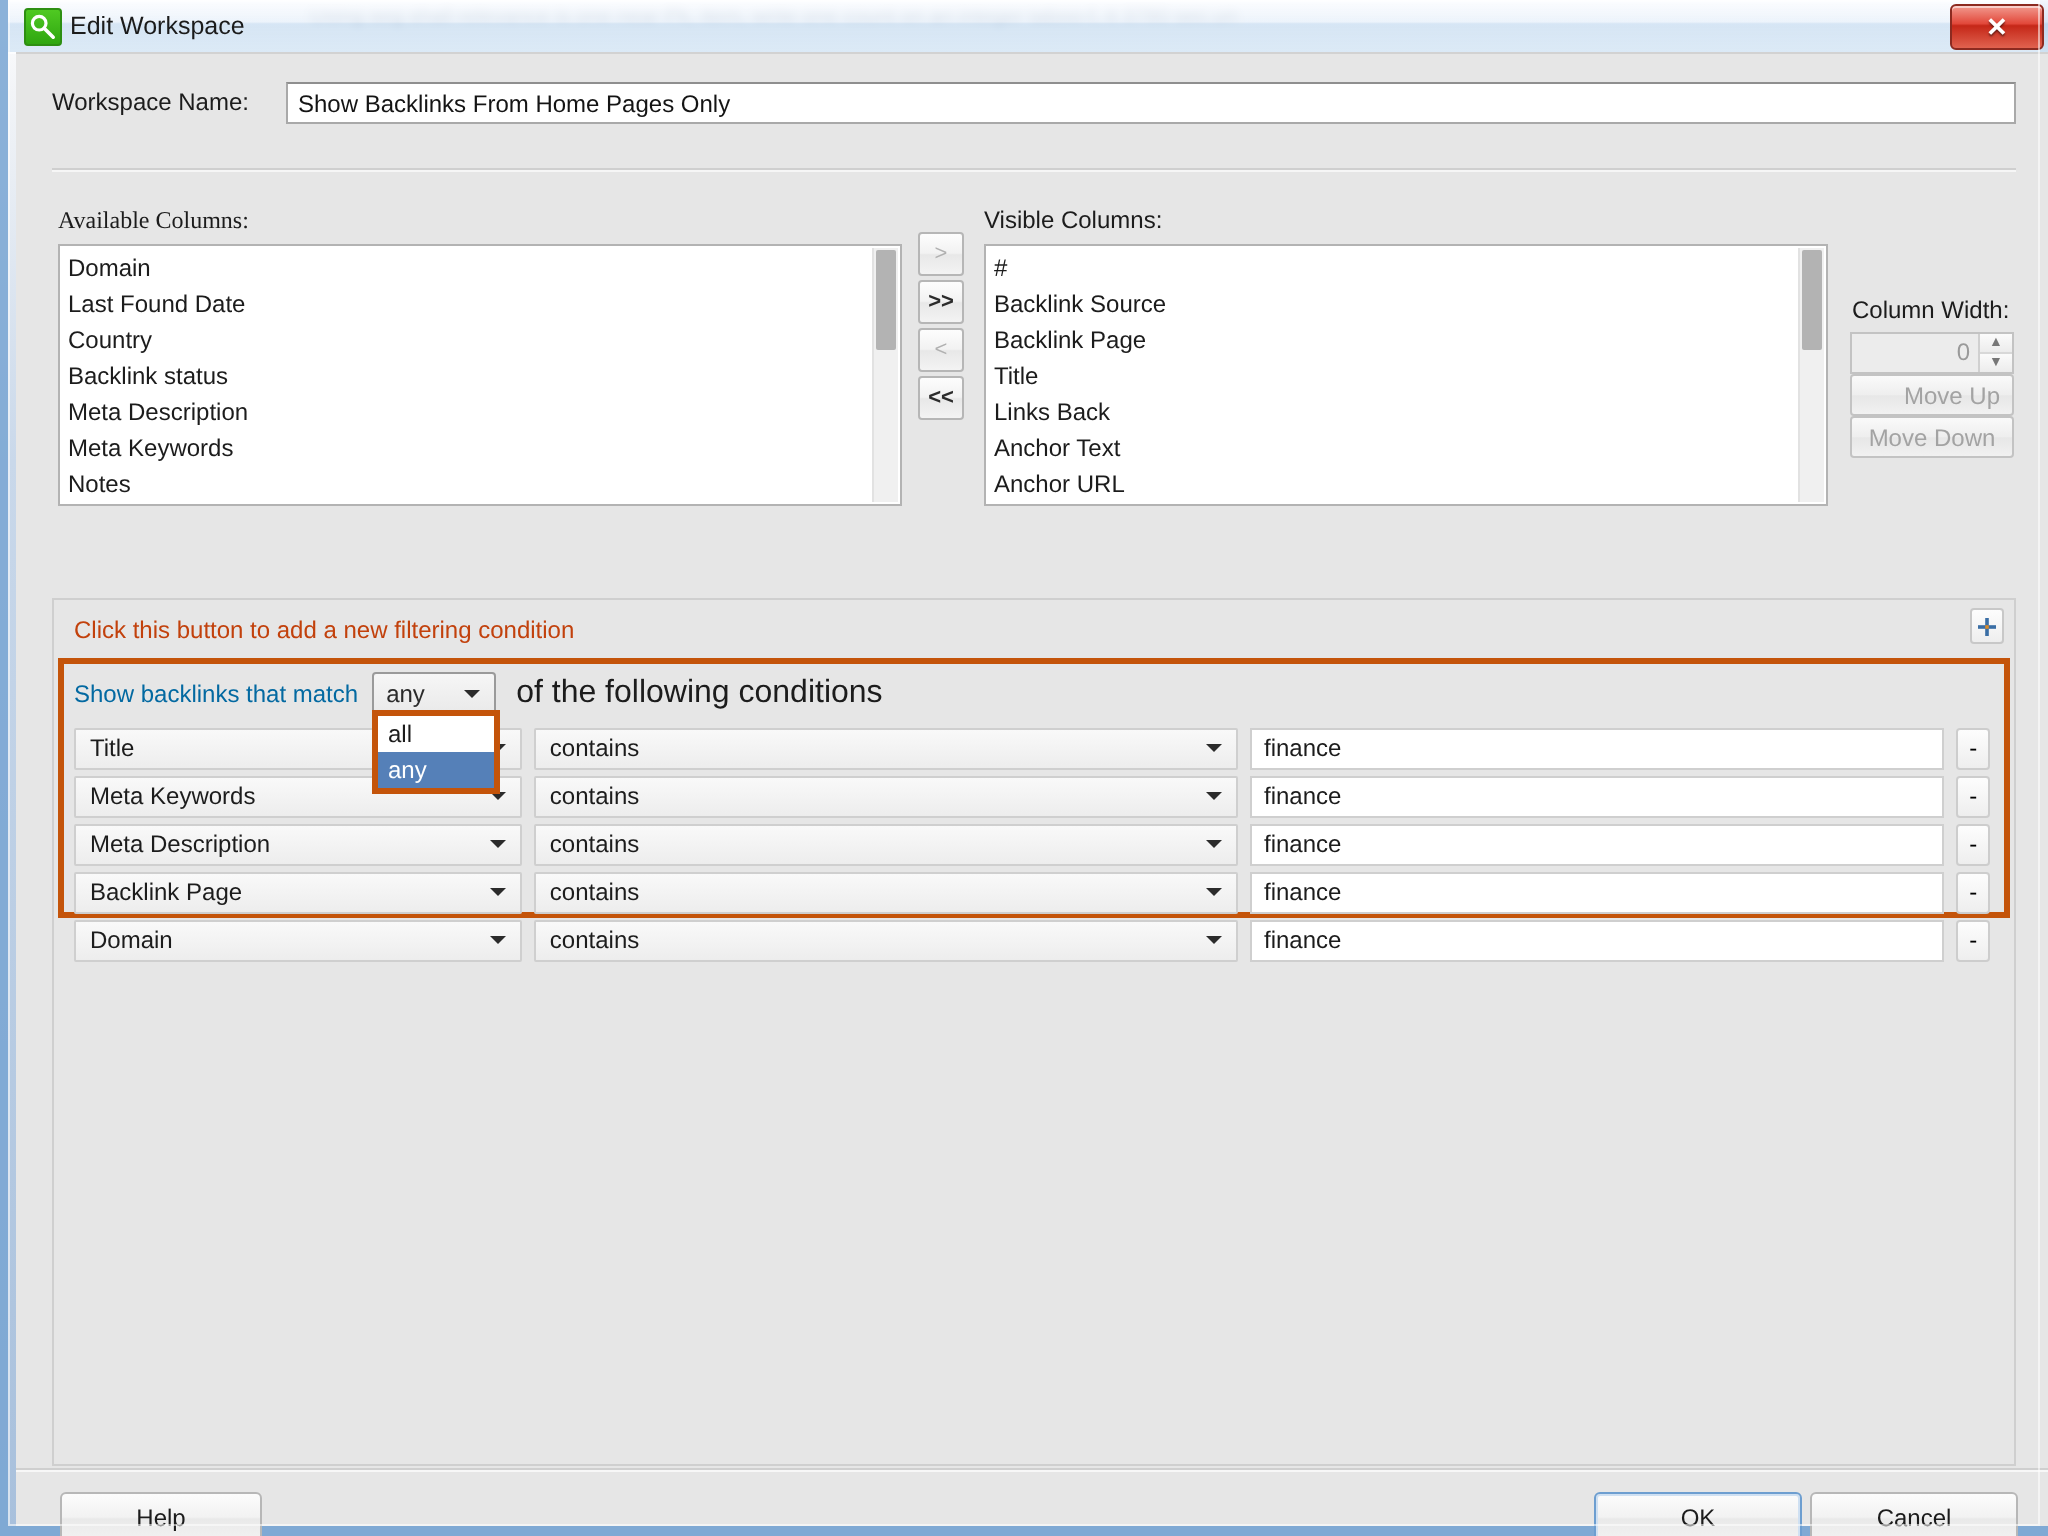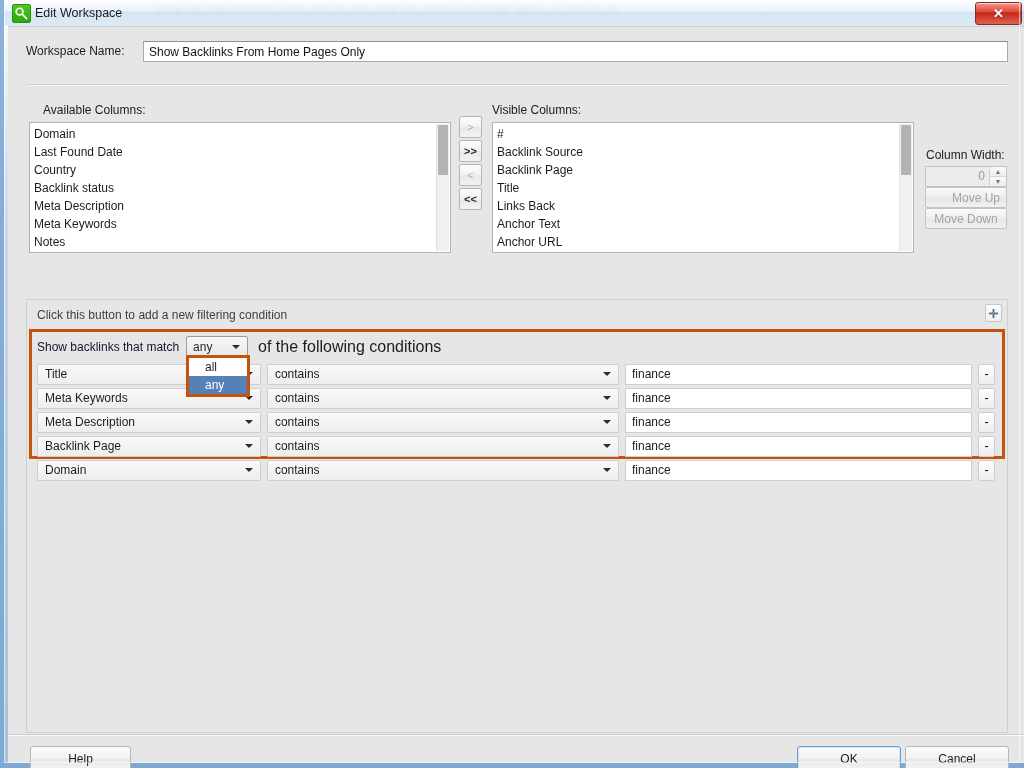--- a/index.html
+++ b/index.html
@@ -92,21 +92,21 @@
     color: #141414; padding: 0 5px; line-height: 19px;
     outline: none;
   }
 
   
   .hrule { position: absolute; height: 0; border-top: 1px solid #cfcfcf;
            border-bottom: 1px solid #f6f6f6; }
 
   
   #cols-section { position: absolute; left: 18px; top: 45px; width: 982px; height: 215px; }
-  #avail-label { position: absolute; left: 17px; top: 31px; }
+  #avail-label { position: absolute; left: 3px; top: 31px; font-family: Liberation Serif, serif; }
   #vis-label   { position: absolute; left: 466px; top: 31px; }
 
   .listbox {
     position: absolute; background: #fff; border: 1px solid #b3b3b3;
     box-sizing: border-box; overflow: hidden;
   }
   #avail-list { left: 3px;   top: 50px; width: 422px; height: 131px; }
   #vis-list   { left: 466px; top: 50px; width: 422px; height: 131px; }
   .listbox ul { list-style: none; margin: 0; padding: 2px 0 0 0; }
   .listbox li {
@@ -190,56 +190,56 @@
     border-left: 4px solid transparent; border-right: 4px solid transparent;
     border-top: 4px solid #2b2b2b;
   }
   #group-combo .combo-arrow { border-top-color: #2b2b2b; }
 
   
   #filter-panel {
     position: absolute; left: 18px; top: 272px; width: 982px; height: 434px;
     background: #e6e6e6; border: 1px solid #cfcfcf; box-sizing: border-box;
   }
-  #addrow-label { position: absolute; left: 10px; top: 8px; font-size: 12px; color:#404040; }
+  #addrow-label { position: absolute; left: 10px; top: 8px; font-size: 12px; color:#c2410c; }
   #add-btn {
     position: absolute; right: 5px; top: 4px; width: 17px; height: 18px;
     box-sizing: border-box;
     background: linear-gradient(180deg,#fdfdfd,#eeeeee);
     border: 1px solid #c8c8c8; border-radius: 2px;
     display: flex; align-items: center; justify-content: center; cursor: pointer;
   }
 
   
   #hl-box {
     position: absolute; left: 2px; top: 29px; width: 976px; height: 130px;
     border: 3px solid #c4540a; box-sizing: border-box;
   }
 
   #match-row { position: absolute; left: 10px; top: 36px; height: 22px;
                display: flex; align-items: center; }
-  #match-pre { font-size: 12px; color: #0f172a; }
+  #match-pre { font-size: 12px; color: #0369a1; }
   #match-post { font-size: 16px; color: #1c1c1c; margin-left: 10px; }
 
   
   #match-combo {
     position: relative; width: 62px; height: 22px; margin-left: 7px;
     box-sizing: border-box;
     background: linear-gradient(180deg,#f6f6f6,#e9e9e9);
     border: 1px solid #9a9a9a; border-radius: 2px;
     font-size: 12px; color: #2b2b2b; line-height: 20px; padding-left: 6px;
     cursor: pointer; z-index: 30;
   }
   #match-popup {
     position: absolute; left: 178px; top: 328px; width: 64px; height: 42px;
     box-sizing: border-box;
     border: 3px solid #c4540a; background: #fff; z-index: 40;
   }
   .popup-item {
-    height: 18px; line-height: 18px; padding-left: 16px;
+    height: 18px; line-height: 18px; padding-left: 5px;
     font-size: 12px; color: #1c1c1c; cursor: pointer;
   }
   .popup-item.sel { background: #5580b8; color: #fff; }
 
   
   #rows { position: absolute; left: 10px; top: 62px; width: 958px; }
   .frow { position: relative; height: 24px; display: flex; align-items: center; gap: 0; }
   .fcombo {
     position: relative; height: 21px; box-sizing: border-box;
     background: linear-gradient(180deg,#f9f9f9,#ededed);

